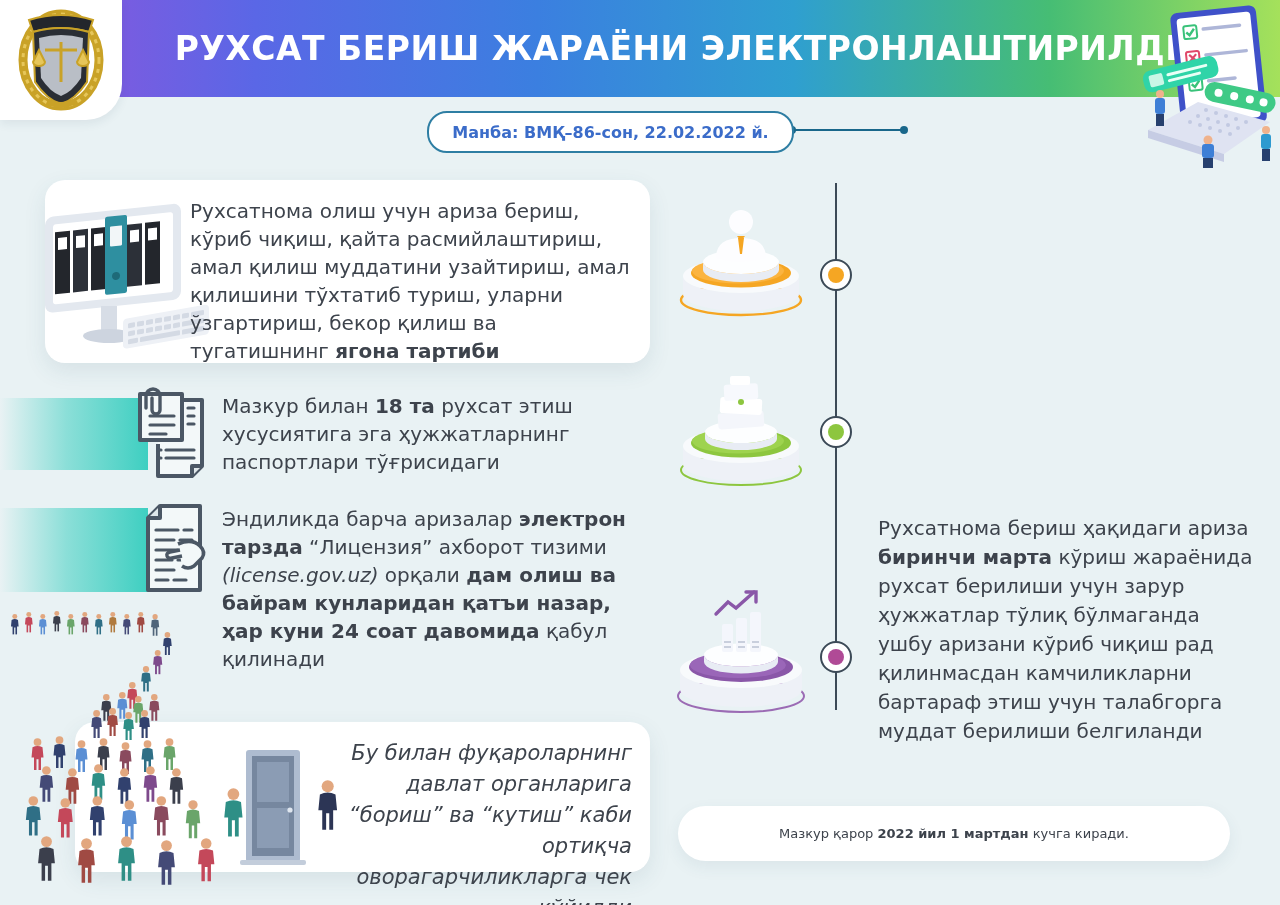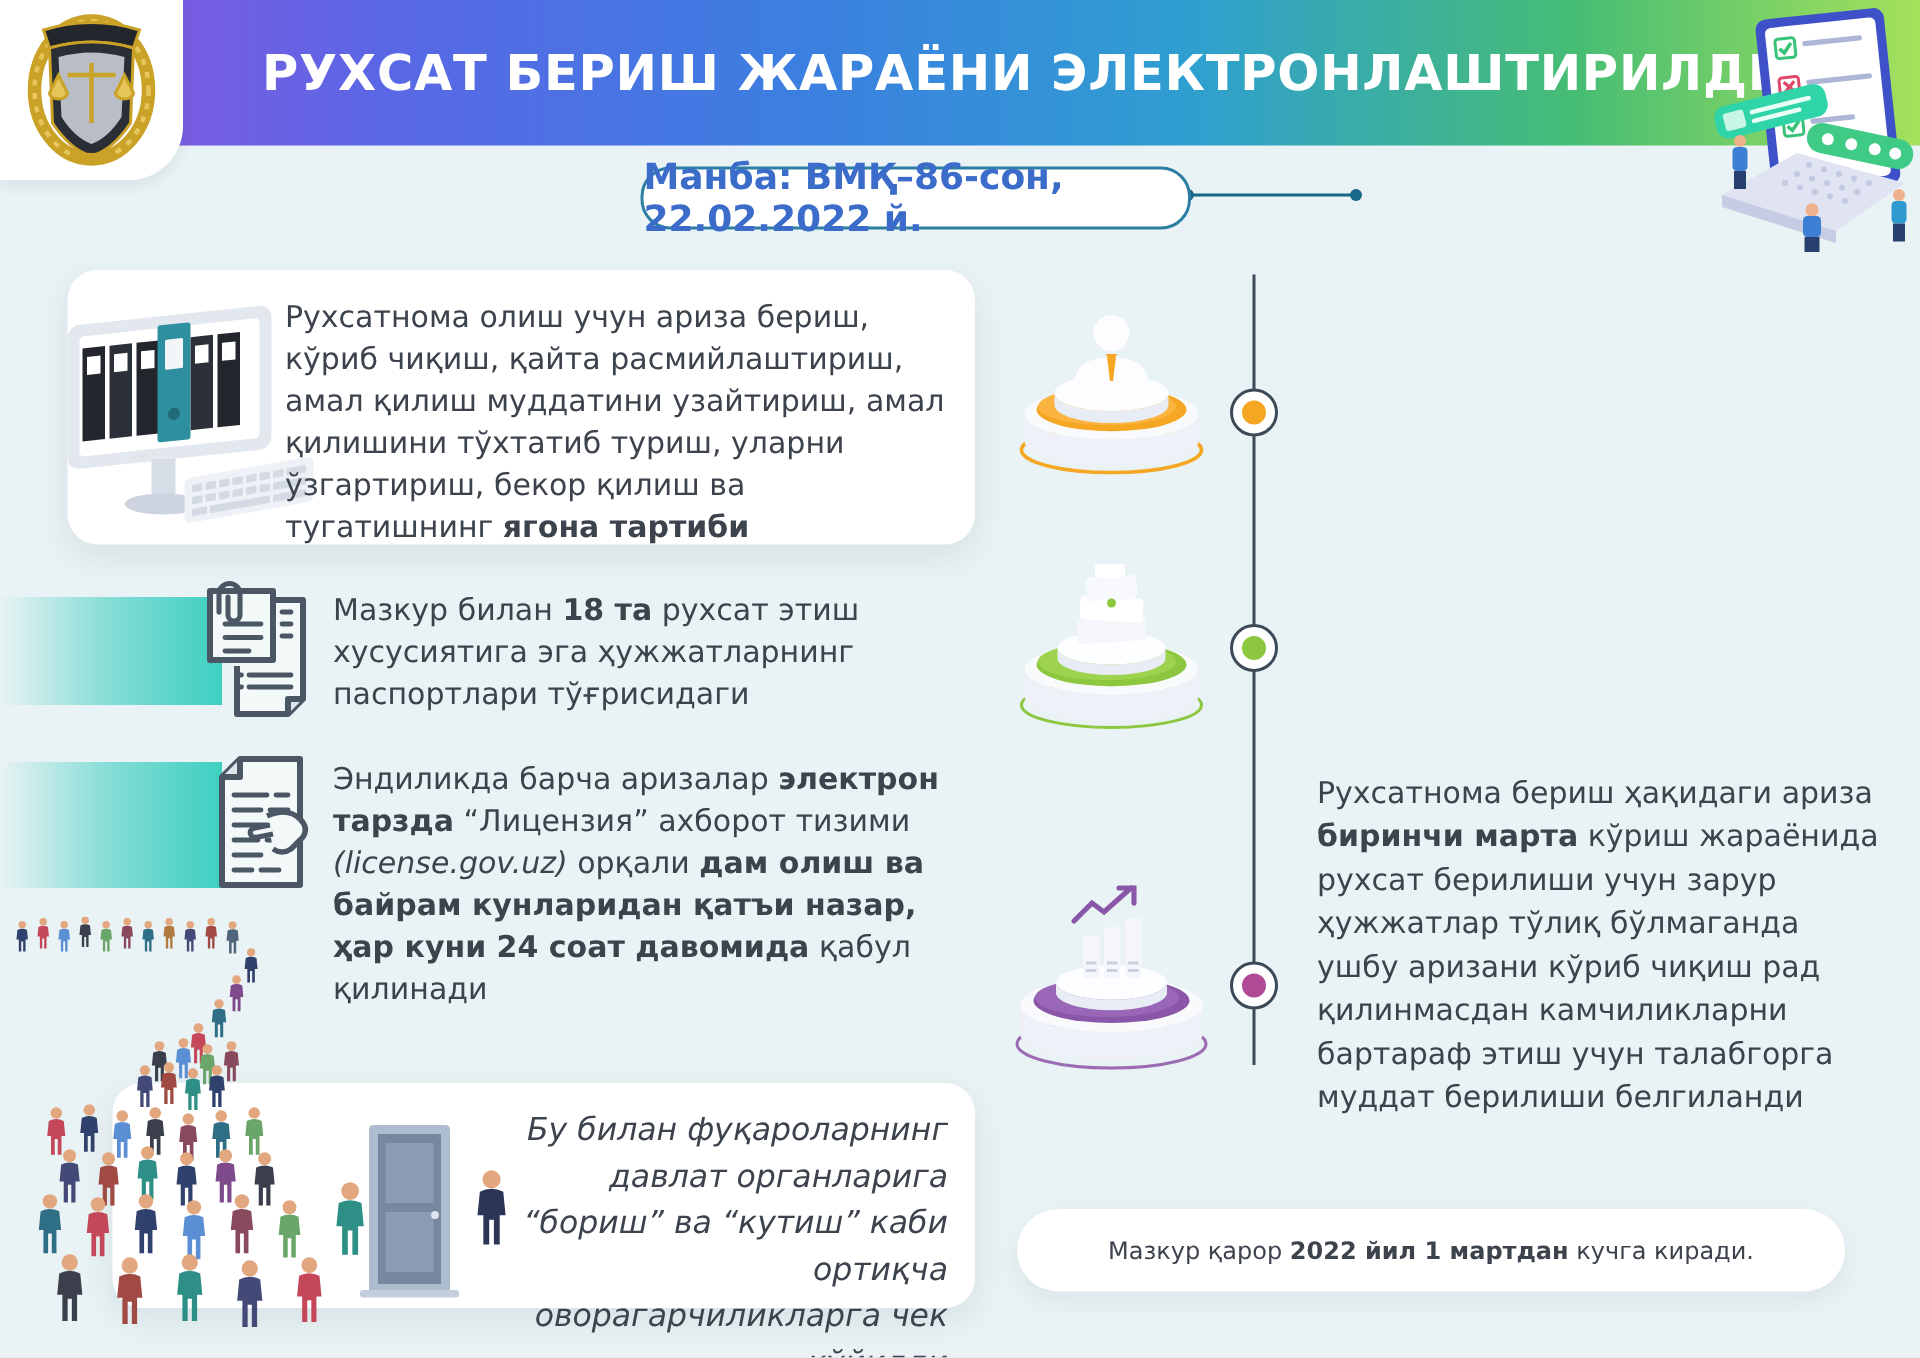--- a/index.html
+++ b/index.html
@@ -10,40 +10,40 @@
   .header-band{position:absolute;left:0;top:0;width:1280px;height:97px;
     background:linear-gradient(90deg,#9353dc 0%,#5a67e6 20%,#3b7fe0 42%,#2f9fd0 62%,#46bd74 82%,#a5e15b 100%);z-index:1;}
   .page-title{position:absolute;left:0;top:0;width:1280px;height:97px;display:flex;align-items:center;justify-content:center;
     color:#fff;font-size:33px;font-weight:bold;letter-spacing:.5px;z-index:2;white-space:nowrap;padding-left:44px;}
   .logo-box{position:absolute;left:0;top:0;width:122px;height:120px;background:#fff;border-radius:0 0 36px 0;z-index:5;
     display:flex;align-items:center;justify-content:center;box-shadow:0 4px 10px rgba(40,70,90,.08);}
 
   
   .pill{position:absolute;background:#fff;border:2px solid #2e7ea3;border-radius:20px;display:flex;align-items:center;justify-content:center;
     color:#3b6cc9;font-weight:bold;z-index:4;}
-  .source-pill{left:427px;top:111px;width:363px;height:38px;font-size:24px;}
+  .source-pill{left:427px;top:111px;width:363px;height:38px;font-size:16px;}
   .tg-pill{left:908px;top:111px;width:190px;height:38px;font-size:18px;gap:7px;}
   .connector{position:absolute;left:792px;top:129px;width:114px;height:2px;background:#19678a;z-index:3;}
   .connector-dot{position:absolute;top:126px;width:8px;height:8px;border-radius:50%;background:#19678a;z-index:3;}
 
   
   .card{position:absolute;background:#fff;border-radius:20px;box-shadow:0 8px 22px rgba(50,90,110,.10);}
 
   .body-text{color:#3d434c;font-size:20px;line-height:28px;}
   .teal-bar{position:absolute;left:0;height:72px;background:linear-gradient(90deg,rgba(62,207,193,0) 0%,rgba(62,207,193,.55) 45%,#3ecfc1 100%);}
 
   
   .timeline{position:absolute;left:835px;top:183px;width:2px;height:527px;background:#3c4a57;z-index:1;}
   .tl-dot{position:absolute;left:820px;width:28px;height:28px;background:#fff;border:2px solid #3c4a57;border-radius:50%;z-index:2;
     display:flex;align-items:center;justify-content:center;}
   .tl-dot i{display:block;width:16px;height:16px;border-radius:50%;}
 
   .quote-text{position:absolute;left:330px;top:738px;width:302px;text-align:right;font-style:italic;color:#3d434c;font-size:21px;line-height:31px;z-index:4;}
   .footer-pill{position:absolute;left:678px;top:806px;width:552px;height:55px;background:#fff;border-radius:28px;
-    display:flex;align-items:center;justify-content:center;color:#3d434c;font-size:16px;box-shadow:0 6px 16px rgba(50,90,110,.08);}
+    display:flex;align-items:center;justify-content:center;color:#3d434c;font-size:13px;box-shadow:0 6px 16px rgba(50,90,110,.08);}
 
   .abs{position:absolute;}
   svg{display:block;}
 </style>
 </head>
 <body>
 
 <div class="canvas">
 
   <div class="header-band"></div>

